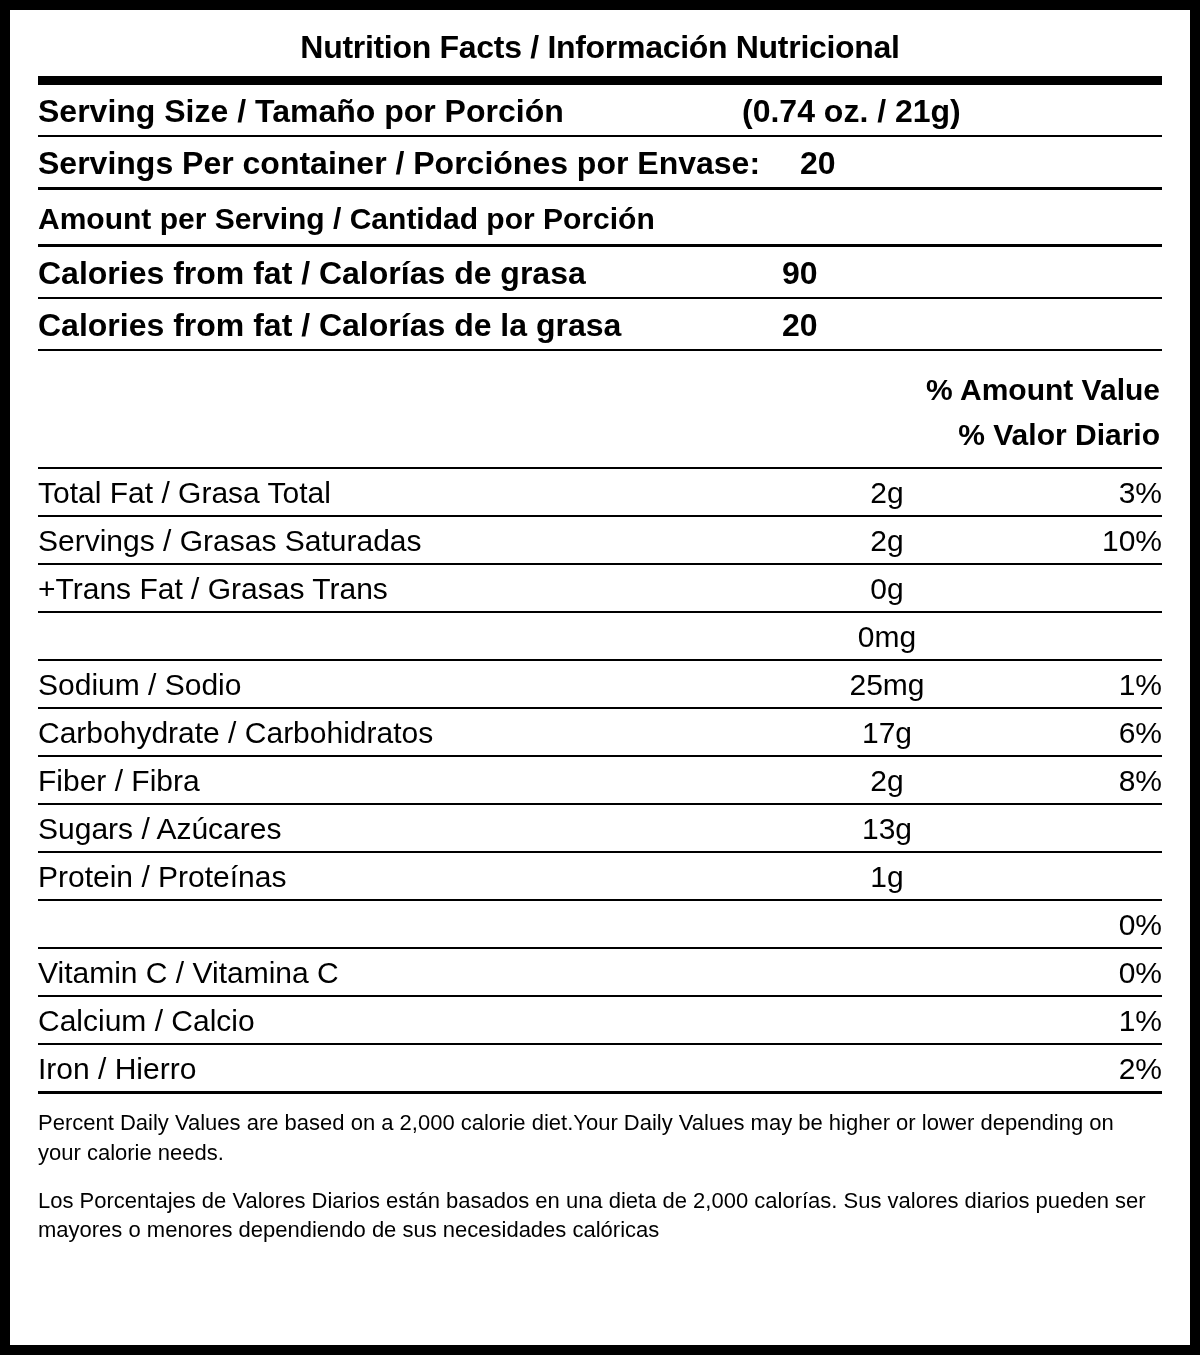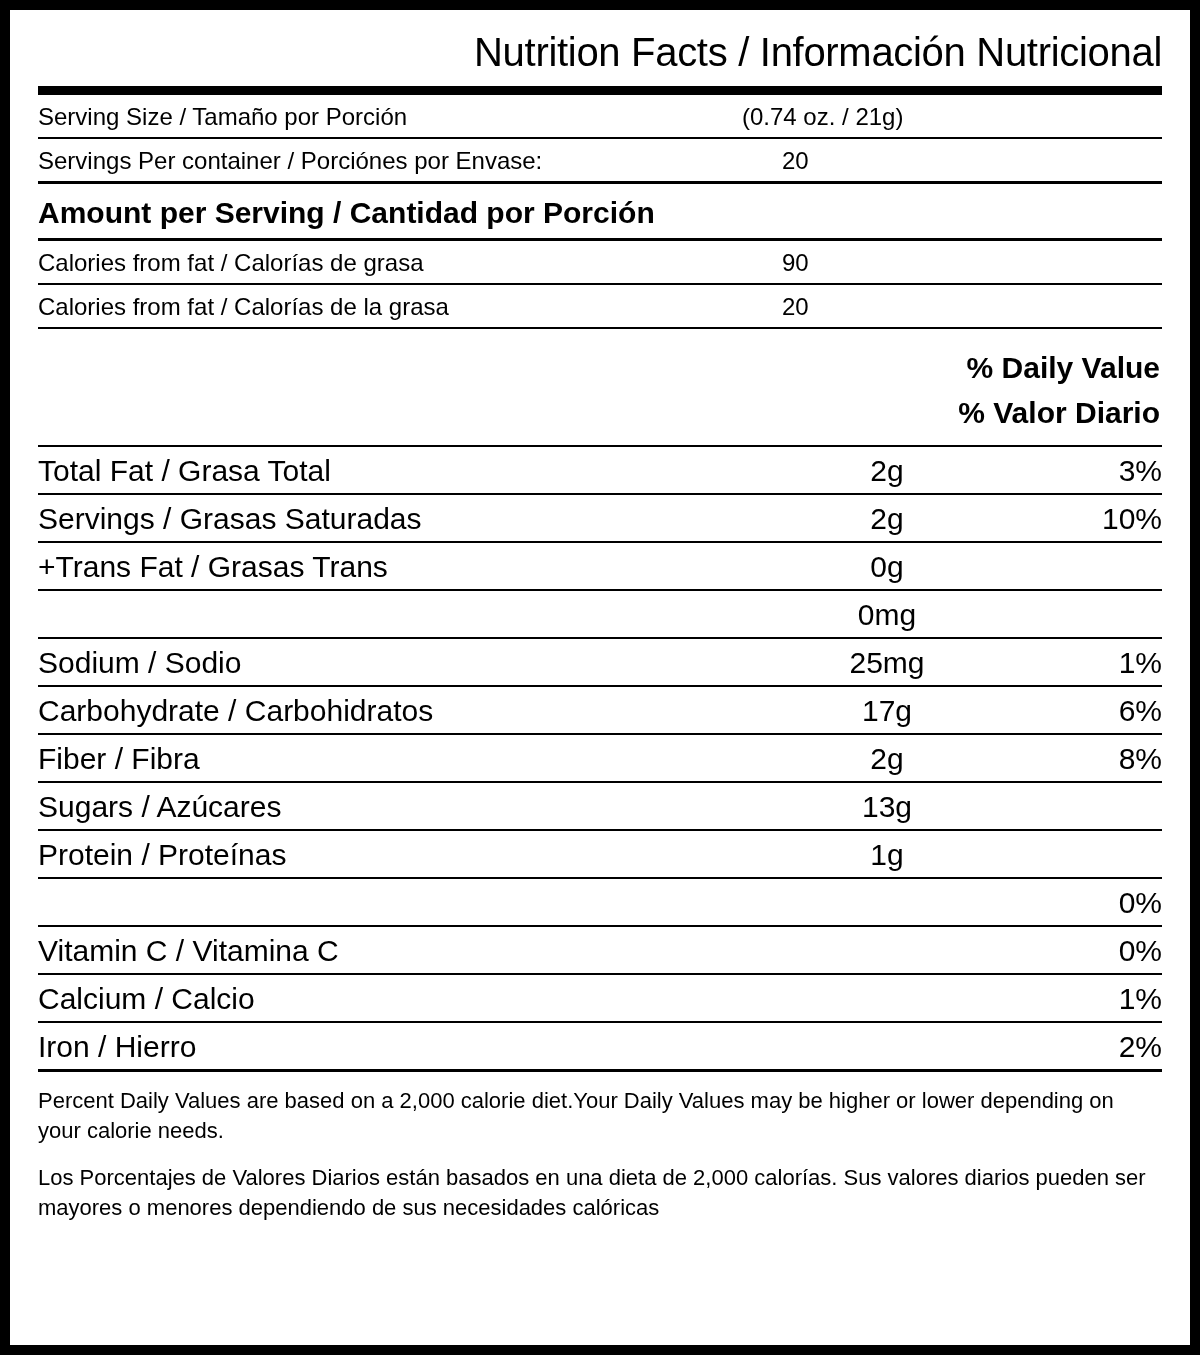--- a/index.html
+++ b/index.html
@@ -18,23 +18,23 @@
     border: 10px solid #000000;
     background: #ffffff;
     position: relative;
   }
   .inner {
     box-sizing: border-box;
     padding: 12px 28px 0 28px;
     height: 100%;
   }
   .title {
-    text-align: right;
-    font-weight: normal;
-    font-size: 40px;
+    text-align: center;
+    font-weight: bold;
+    font-size: 32px;
     letter-spacing: -0.3px;
     line-height: 1.2;
     padding: 6px 0 10px 0;
   }
   .rule-thick {
     height: 9px;
     background: #000;
     margin: 0;
   }
   .rule-thin {
@@ -64,23 +64,24 @@
     text-align: center;
     white-space: nowrap;
   }
   .row .pct {
     width: 160px;
     text-align: right;
     white-space: nowrap;
   }
   .serving-row {
     display: flex;
-    font-size: 24px;
+    font-size: 32px;
     line-height: 1.0;
     padding: 10px 0 8px 0;
+    font-weight: bold;
   }
   .serving-row .label { flex: 0 0 auto; white-space: nowrap; }
   .serving-row .gap { flex: 1 1 auto; }
   .serving-row .value {
     width: 420px;
     text-align: left;
     white-space: nowrap;
   }
   .serving-row .value.narrow {
     width: 420px;
@@ -145,21 +146,21 @@
     <div class="rule-hair"></div>
 
     <div class="serving-row">
       <span class="label">Calories from fat / Calorías de la grasa</span>
       <span class="gap"></span>
       <span class="value narrow">20</span>
     </div>
     <div class="rule-hair"></div>
 
     <div class="dv-block">
-      <div class="dv-line">% Daily Value</div>
+      <div class="dv-line">% Amount Value</div>
       <div class="dv-line">% Valor Diario</div>
     </div>
     <div class="rule-hair"></div>
 
     <div class="row">
       <span class="label">Total Fat / Grasa Total</span>
       <span class="spacer"></span>
       <span class="val">2g</span>
       <span class="pct">3%</span>
     </div>

